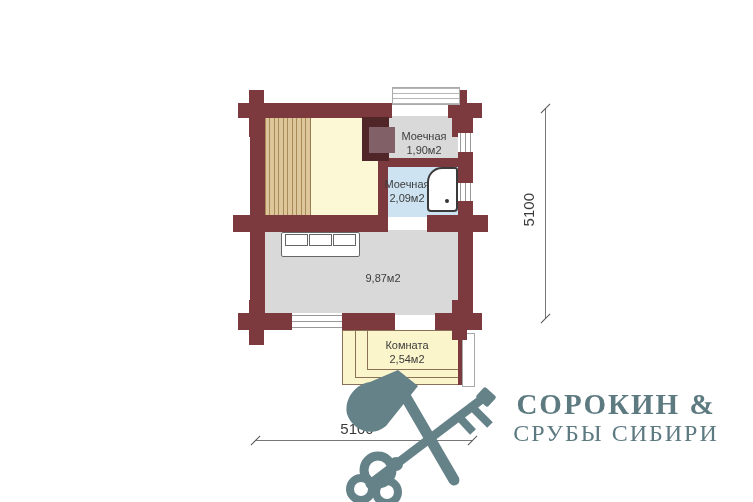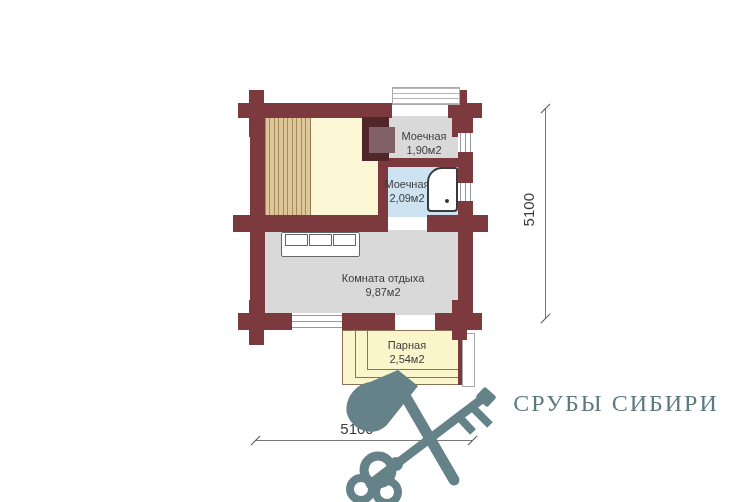--- a/index.html
+++ b/index.html
@@ -104,25 +104,24 @@
 
   <div class="rlabel" style="left:384px;top:129px;width:80px;">
     <div>Моечная</div>
     <div>1,90м2</div>
   </div>
   <div class="rlabel" style="left:367px;top:177px;width:80px;">
     <div>Моечная</div>
     <div>2,09м2</div>
   </div>
   <div class="rlabel" style="left:323px;top:271px;width:120px;">
-    <div>Комната отдыха</div>
     <div>9,87м2</div>
   </div>
   <div class="rlabel" style="left:367px;top:338px;width:80px;">
-    <div>Парная</div>
+    <div>Комната</div>
     <div>2,54м2</div>
   </div>
 
   <div class="dim" style="left:545px;top:108px;width:1px;height:210px;"></div>
   <div class="tick" style="left:539px;top:108px;"></div>
   <div class="tick" style="left:539px;top:318px;"></div>
   <div class="dimtext dimtext-v" style="left:520px;top:193px;">5100</div>
 
   <div class="dim" style="left:255px;top:440px;width:217px;height:1px;"></div>
   <div class="tick" style="left:249px;top:440px;"></div>
@@ -144,16 +143,17 @@
       <circle cx="21" cy="121" r="11" fill="none" stroke-width="8"></circle>
       <circle cx="47" cy="124" r="11" fill="none" stroke-width="8"></circle>
 
       <line x1="120" y1="50" x2="133" y2="64" stroke-width="8"></line>
       <line x1="133" y1="40" x2="150" y2="57" stroke-width="8"></line>
       <rect x="138" y="22" width="16" height="14" rx="2" transform="rotate(42 146 29)" stroke="none"></rect>
     </g>
   </svg>
 
   <div class="logo-text">
+    <div class="logo-l1">СОРОКИН &amp;</div>
     <div class="logo-l3">СРУБЫ СИБИРИ</div>
   </div>
 
 </div>
 
 </body></html>

